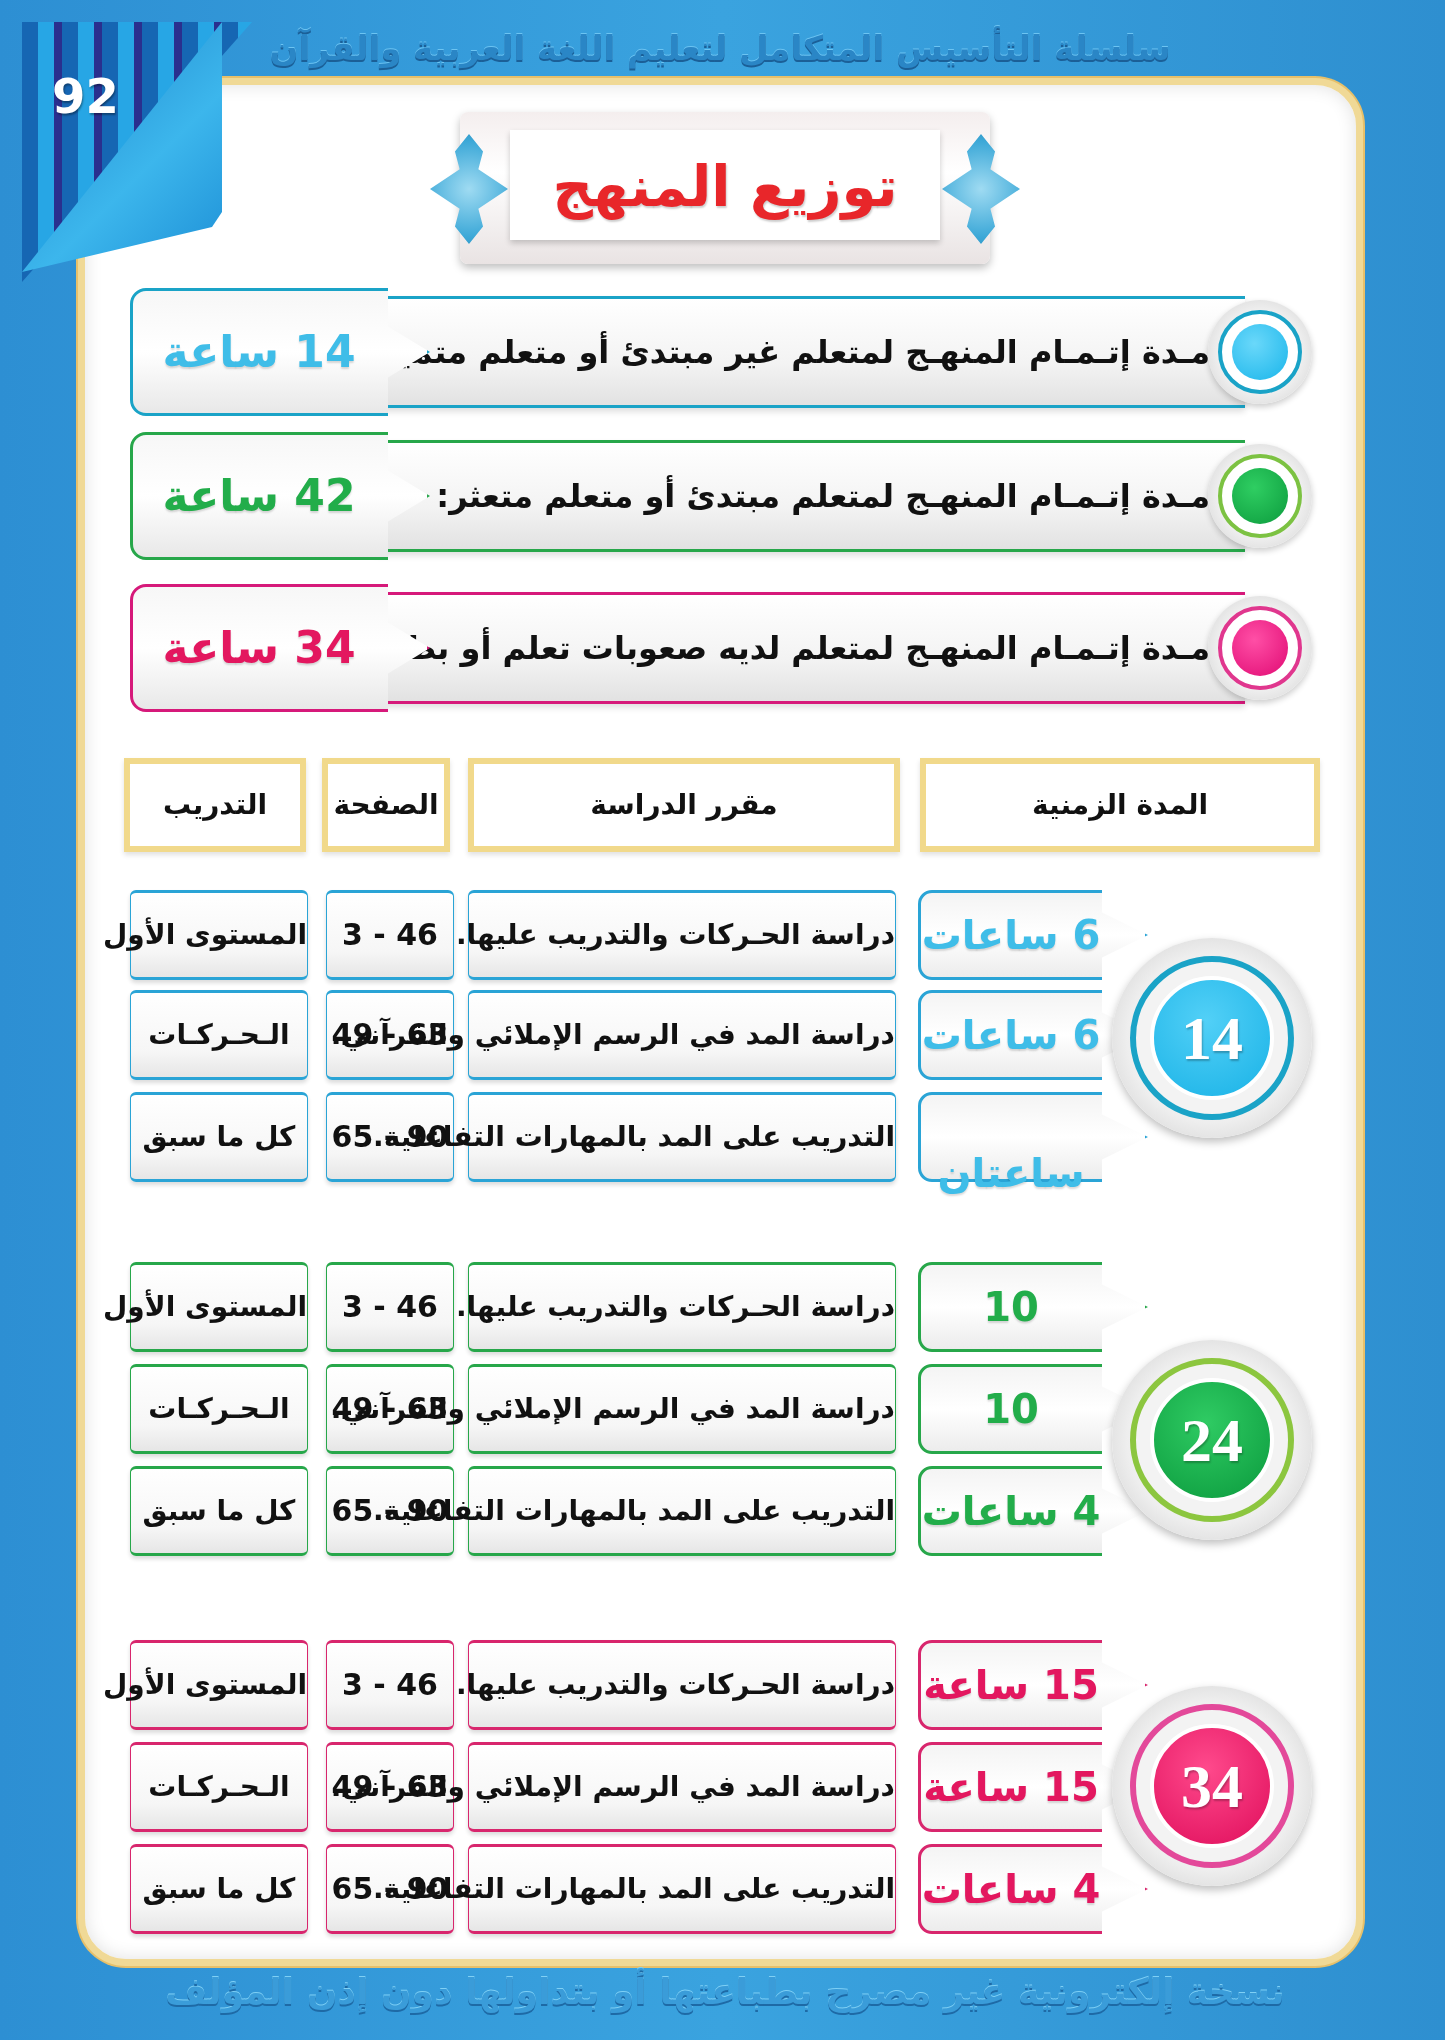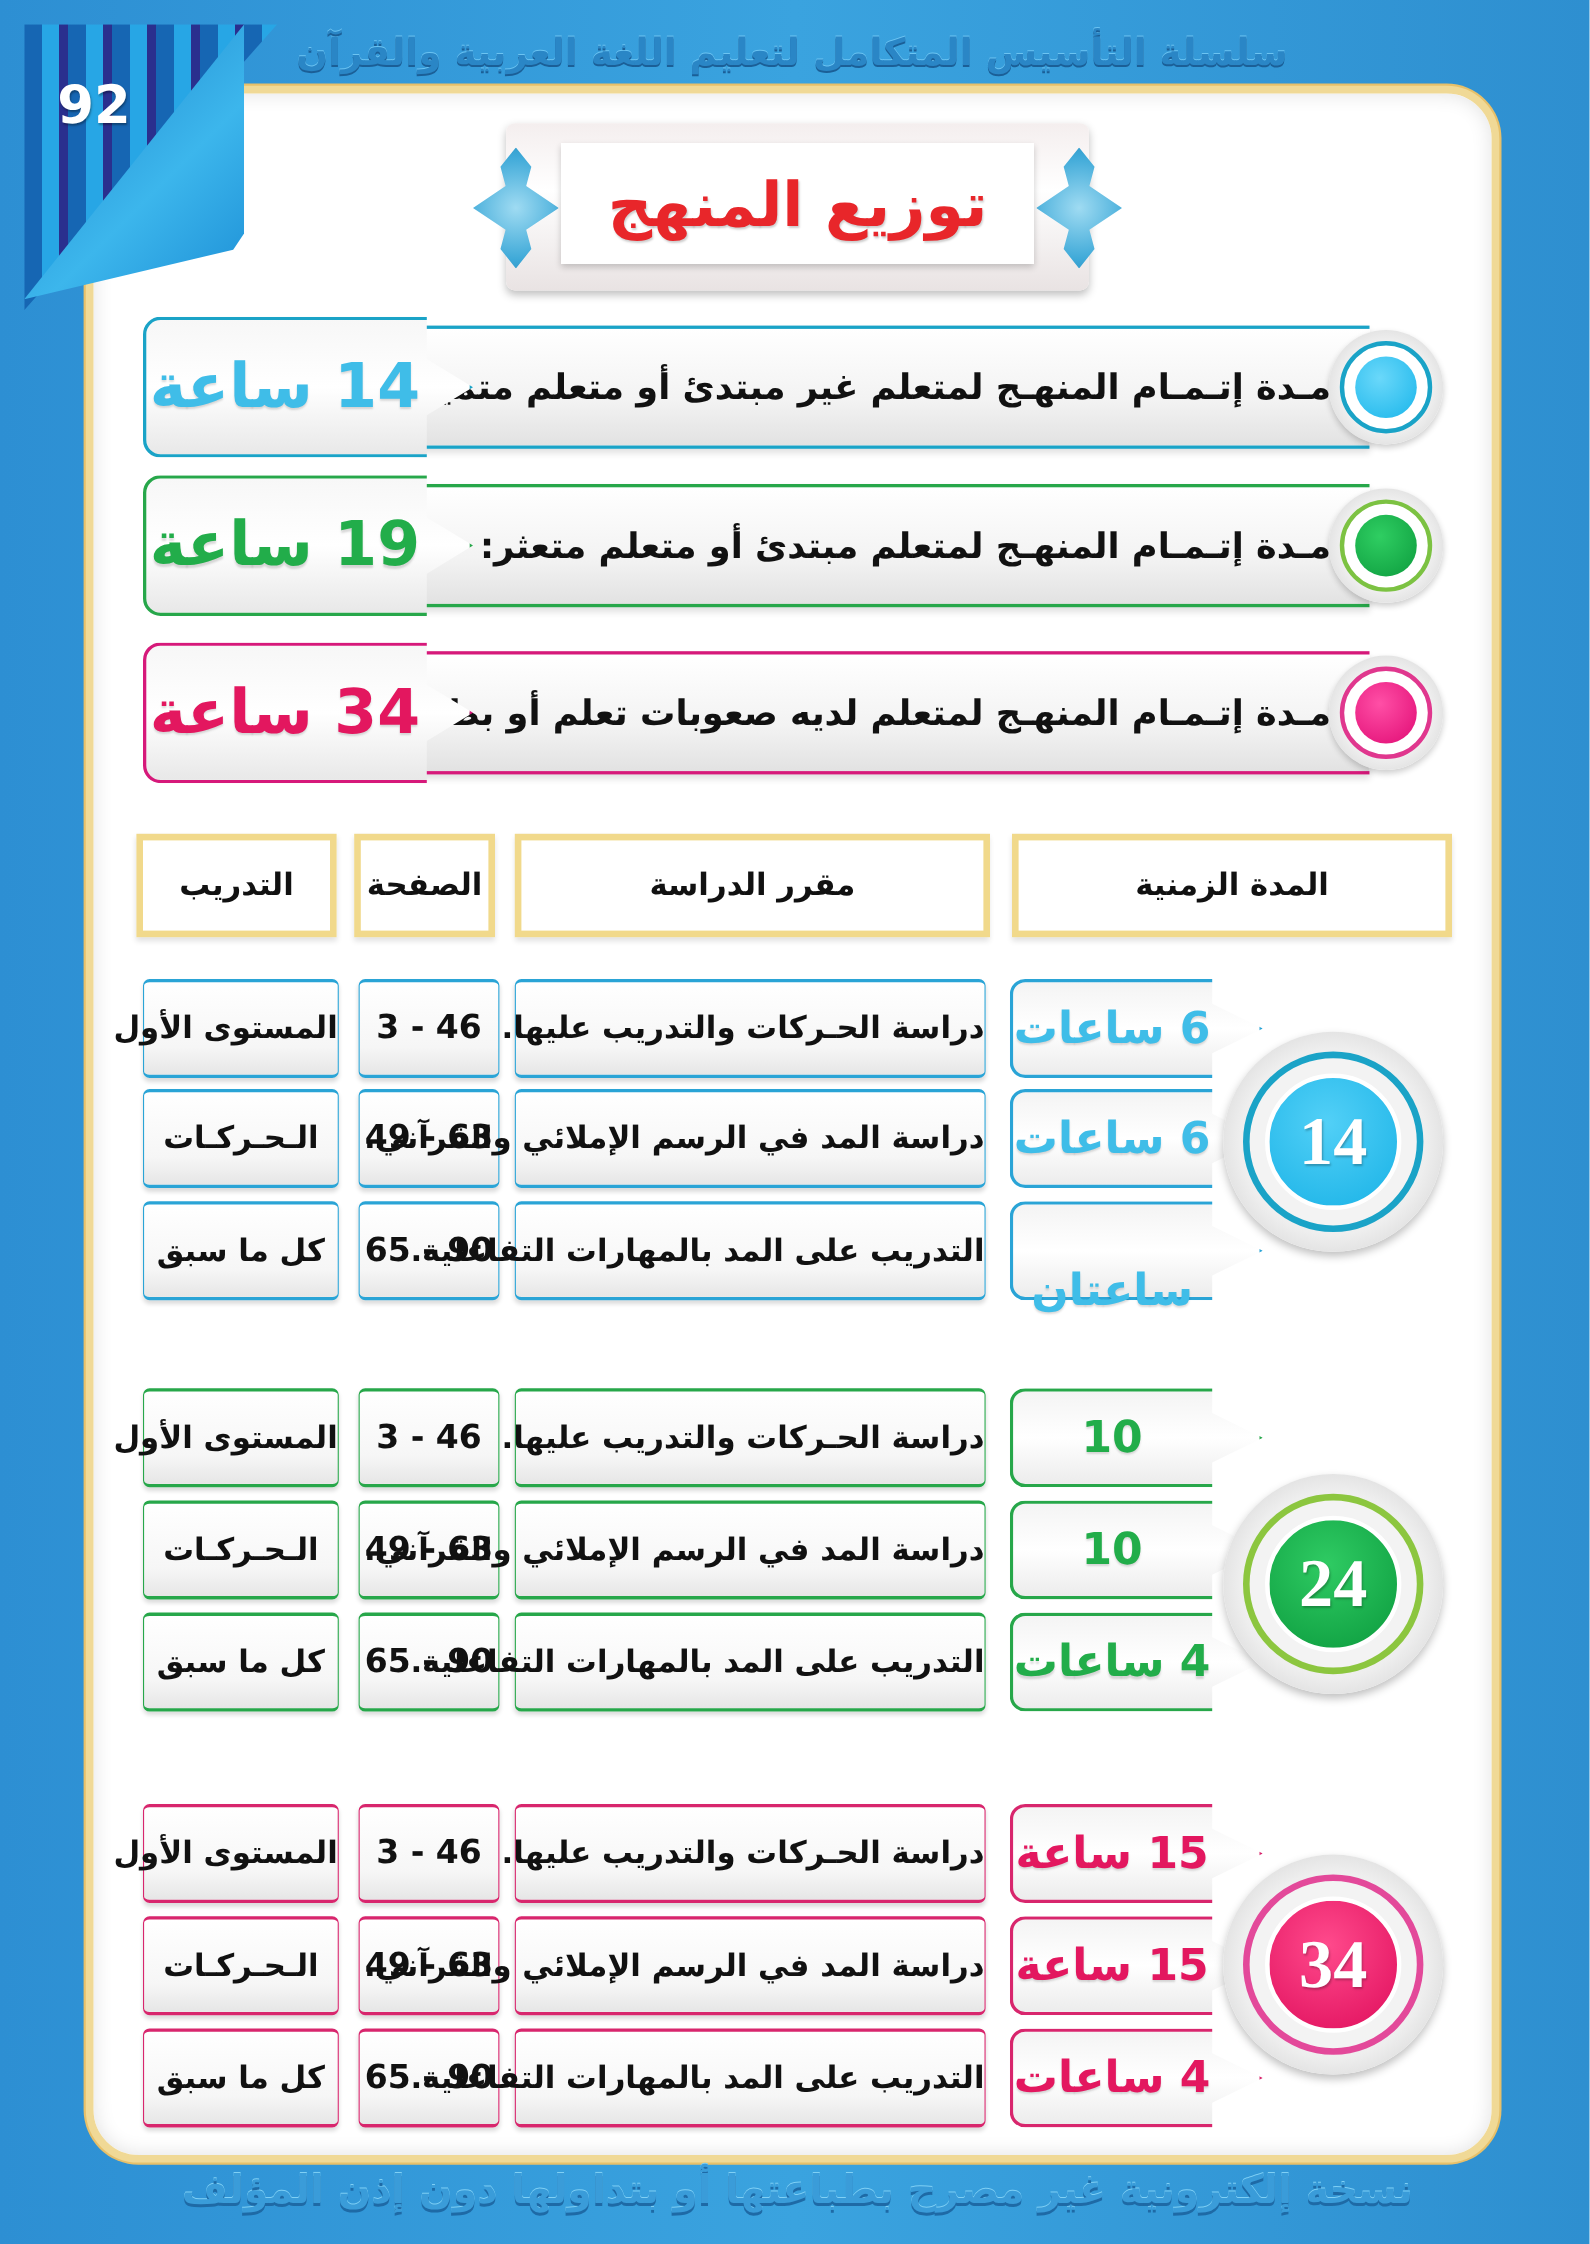--- a/index.html
+++ b/index.html
@@ -105,21 +105,21 @@
     border-radius: 50%;
   }
   .sum-tag {
     position: absolute; left: 5px; top: 0; width: 300px; height: 128px;
     background: linear-gradient(180deg, #f7f7f7 0%, #ffffff 50%, #e8e8e8 100%);
     border: 3px solid; border-radius: 16px;
     clip-path: polygon(0 0, 86% 0, 86% 30%, 100% 50%, 86% 70%, 86% 100%, 0 100%);
   }
   .sum-tag-text {
     position: absolute; left: 5px; top: 0; width: 258px; height: 128px;
-    font-size: 56px; font-weight: bold; text-align: center; line-height: 128px;
+    font-size: 44px; font-weight: bold; text-align: center; line-height: 128px;
     text-shadow: 0 2px 2px rgba(0,0,0,0.15);
   }
 
   
   .hdr {
     position: absolute; top: 758px; height: 94px;
     background: #fff; border: 6px solid #f1d98b;
     box-shadow: 0 3px 5px rgba(0,0,0,0.12);
     font-size: 28px; font-weight: bold; color: #111;
     text-align: center; line-height: 82px;
@@ -201,21 +201,21 @@
 
 <div class="sum-row" style="top:432px;">
   <div class="sum-bar" style="border-color:#27a74a;"></div>
   <div class="sum-text">مـدة إتـمـام المنهـج لمتعلم مبتدئ أو متعلم متعثر:</div>
   <div class="sum-dot-wrap">
     <div class="sum-dot-ring" style="border-color:#7cc242;">
       <div class="sum-dot" style="background:radial-gradient(circle at 40% 35%, #2fce62, #0c9b3d);"></div>
     </div>
   </div>
   <div class="sum-tag" style="border-color:#27a74a;"></div>
-  <div class="sum-tag-text" style="color:#22ad4a;">19 ساعة</div>
+  <div class="sum-tag-text" style="color:#22ad4a;">42 ساعة</div>
 </div>
 
 <div class="sum-row" style="top:584px;">
   <div class="sum-bar" style="border-color:#d6197a;"></div>
   <div class="sum-text">مـدة إتـمـام المنهـج لمتعلم لديه صعوبات تعلم أو بطء تعلم:</div>
   <div class="sum-dot-wrap">
     <div class="sum-dot-ring" style="border-color:#e0378e;">
       <div class="sum-dot" style="background:radial-gradient(circle at 40% 35%, #ff4fa6, #e00a73);"></div>
     </div>
   </div>

